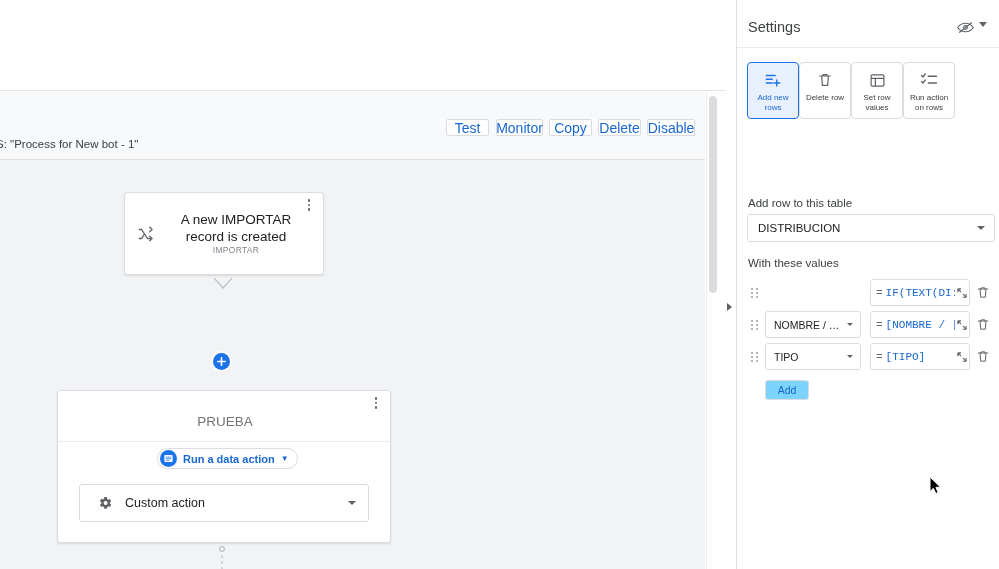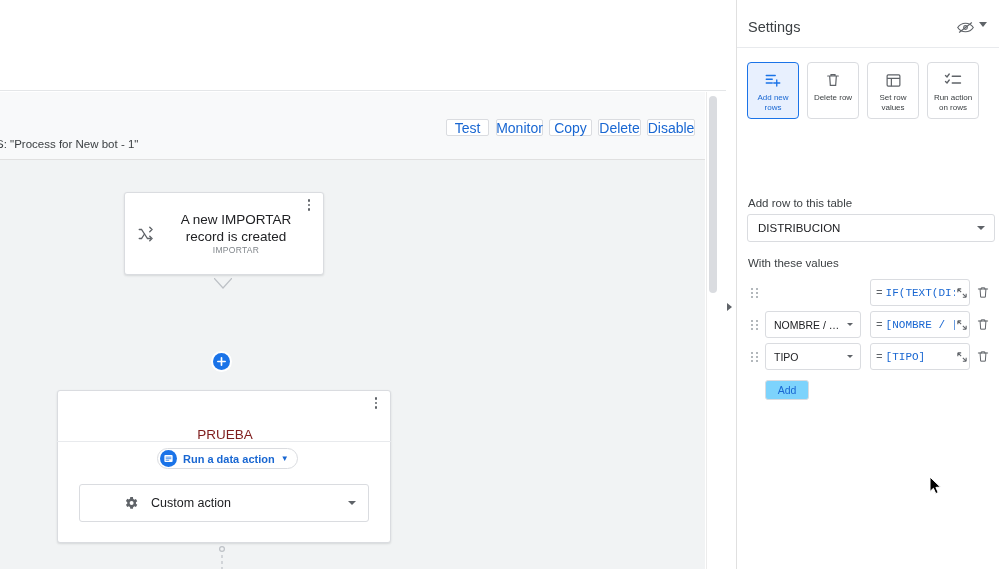--- a/index.html
+++ b/index.html
@@ -90,22 +90,22 @@
   }
   #plus-node svg { display: block; }
 
   
   #action-card {
     position: absolute; left: 57px; top: 390px; width: 334px; height: 153px;
     background: #ffffff; border: 1px solid #dadce0; border-radius: 3px;
     box-shadow: 0 1px 2px rgba(60,64,67,.15);
   }
   #action-title {
-    position: absolute; left: 0; top: 36px; width: 334px; text-align: center;
-    font-size: 13.5px; color: #7f1d1d;
+    position: absolute; left: 0; top: 23px; width: 334px; text-align: center;
+    font-size: 13.5px; color: #737373;
   }
   #action-kebab { left: 369px; top: 394px; }
   #action-divider {
     position: absolute; left: 57px; top: 441px; width: 334px; height: 1px;
     background: #e8eaed;
   }
   #run-data-action {
     position: absolute; left: 157px; top: 448px; height: 21px;
     display: flex; align-items: center; gap: 6px;
     border: 1px solid #dadce0; border-radius: 11px; background: #fff;
@@ -114,21 +114,21 @@
   #rda-icon {
     width: 17px; height: 17px; border-radius: 50%; background: #1a73e8;
     display: flex; align-items: center; justify-content: center;
   }
   #rda-label { font-size: 11px; color: #1967d2; font-weight: bold; }
   #rda-caret { color: #1967d2; font-size: 8px; line-height: 8px; }
 
   #custom-action-select {
     position: absolute; left: 79px; top: 484px; width: 290px; height: 38px;
     border: 1px solid #dadce0; border-radius: 3px; background: #fff;
-    display: flex; align-items: center; cursor: pointer; padding-left: 26px;
+    display: flex; align-items: center; cursor: pointer;
   }
   #ca-gear { margin-left: 17px; width: 16px; height: 16px; color: #5f6368; }
   #ca-label { margin-left: 12px; font-size: 12.5px; color: #202124; }
   #ca-caret {
     position: absolute; right: 12px; width: 0; height: 0;
     border-left: 4px solid transparent; border-right: 4px solid transparent;
     border-top: 4px solid #5f6368;
   }
 
   
@@ -164,21 +164,21 @@
   #hide-icon { position: absolute; left: 220px; top: 20px; cursor: pointer; color: #5f6368; }
   #collapse-caret {
     position: absolute; left: 242px; top: 22px; cursor: pointer;
     width: 0; height: 0; border-left: 4.5px solid transparent;
     border-right: 4.5px solid transparent; border-top: 5px solid #5f6368;
   }
 
   
   #action-tiles {
     position: absolute; left: 10px; top: 62px; width: 253px;
-    display: flex; flex-wrap: wrap; gap: 8px;
+    display: flex; flex-wrap: wrap; 
   }
   .tile {
     width: 52px; height: 57px; border: 1px solid #dadce0; border-radius: 4px;
     background: #ffffff; display: flex; flex-direction: column;
     align-items: center; justify-content: flex-start; padding-top: 8px;
     cursor: pointer; position: relative;
   }
   .tile.selected { border: 1px solid #1a73e8; background: #e8f0fe; }
   .tile .t-icon { height: 18px; display: flex; align-items: center; color: #5f6368; }
   .tile.selected .t-icon { color: #1a73e8; }

